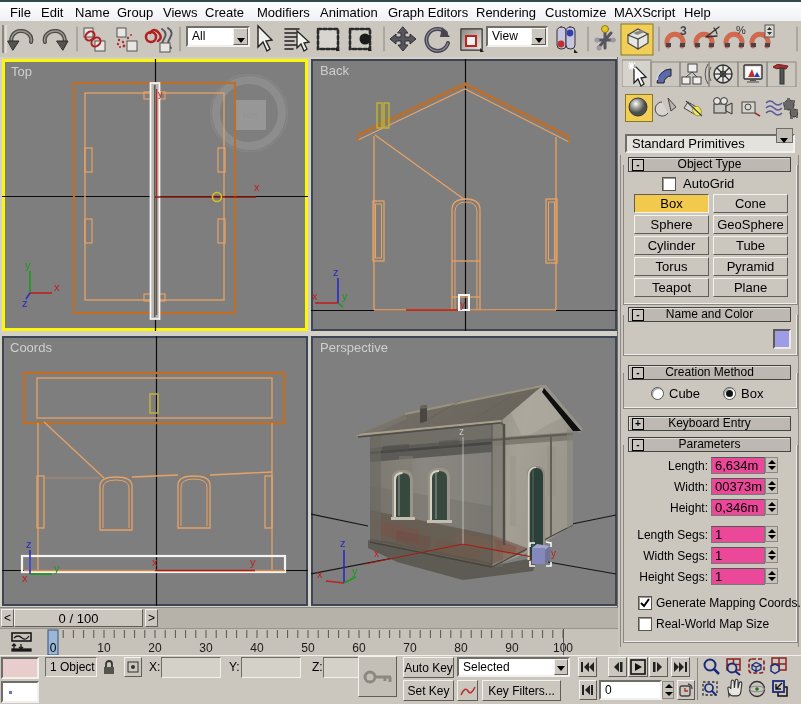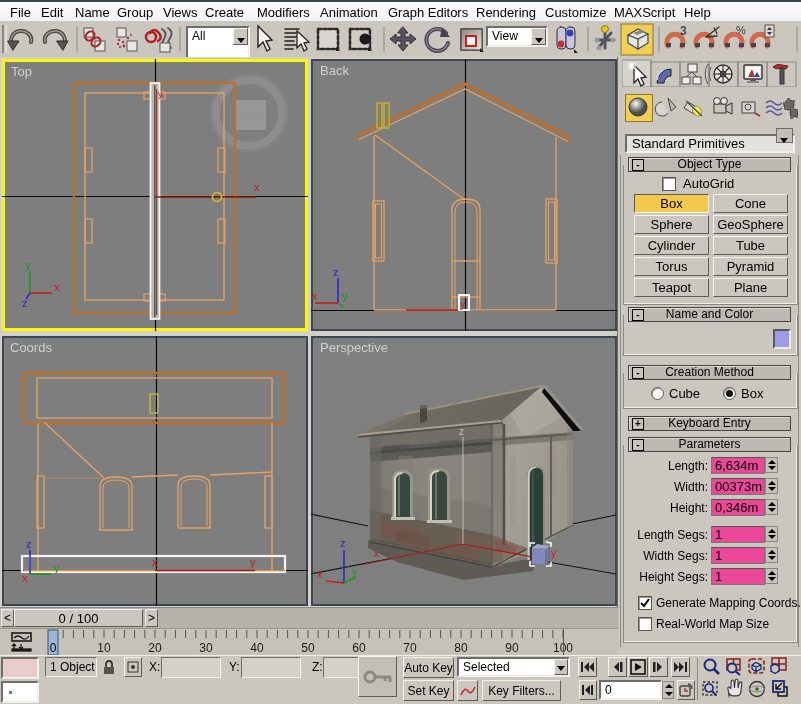--- a/index.html
+++ b/index.html
@@ -155,21 +155,21 @@
 </g>
 <path d="M706,16 L719,6 M706,16 L717,15" stroke="#333" stroke-width="1.3" fill="none"></path>
 <path d="M714,7 a10 10 0 0 1 3,6" stroke="#333" stroke-width="1.2" fill="none"></path>
 <text x="736" y="13" font-size="11" fill="#333">%</text>
 <rect x="765" y="4" width="9" height="12" fill="#dddad4" stroke="#555"></rect>
 <path d="M767,9 l2.5,-3 l2.5,3 Z M767,11 l2.5,3 l2.5,-3 Z" fill="#333"></path>
 <line x1="797" y1="6" x2="797" y2="30" stroke="#8a8880" stroke-width="1"></line>
 </g>
 </svg>
 
-<div class="abs" style="left:186px;top:5px;width:64px;height:33px;background:#fff;border:2px solid;border-color:#706e69 #f2f0ec #f2f0ec #706e69;box-sizing:border-box;font-size:12px;color:#000;padding:1px 0 0 4px;">All</div>
+<div class="abs" style="left:186px;top:5px;width:64px;height:21px;background:#fff;border:2px solid;border-color:#706e69 #f2f0ec #f2f0ec #706e69;box-sizing:border-box;font-size:12px;color:#000;padding:1px 0 0 4px;">All</div>
 <div class="abs btn" style="left:233px;top:7px;width:15px;height:17px;"><span style="display:inline-block;margin-top:5px;border-left:4px solid transparent;border-right:4px solid transparent;border-top:5px solid #000;"></span></div>
 
 <div class="abs" style="left:486px;top:5px;width:62px;height:21px;background:#fff;border:2px solid;border-color:#706e69 #f2f0ec #f2f0ec #706e69;box-sizing:border-box;font-size:12px;color:#000;padding:1px 0 0 4px;">View</div>
 <div class="abs btn" style="left:531px;top:7px;width:15px;height:17px;"><span style="display:inline-block;margin-top:5px;border-left:4px solid transparent;border-right:4px solid transparent;border-top:5px solid #000;"></span></div>
 </div>
 
 <div class="abs" style="left:0;top:57px;width:618px;height:550px;background:#d3d0c8;"></div>
 
 <div class="abs" style="left:2px;top:59px;width:306px;height:272px;background:#7e7e7e;border:3px solid #fcf60a;box-sizing:border-box;">
 <div class="abs vplabel" style="left:6px;top:2px;">Top</div>

